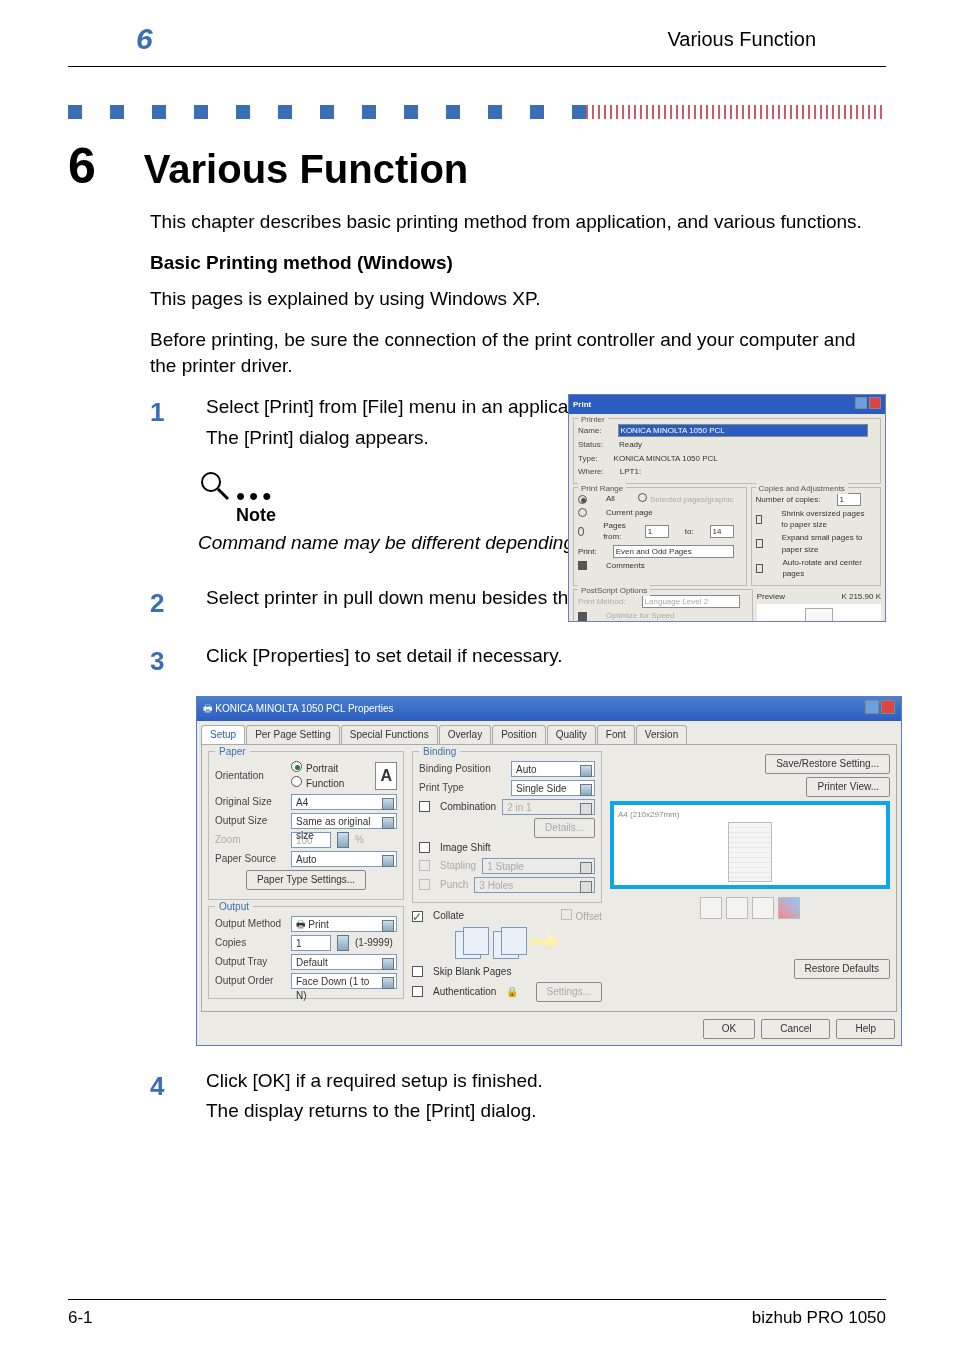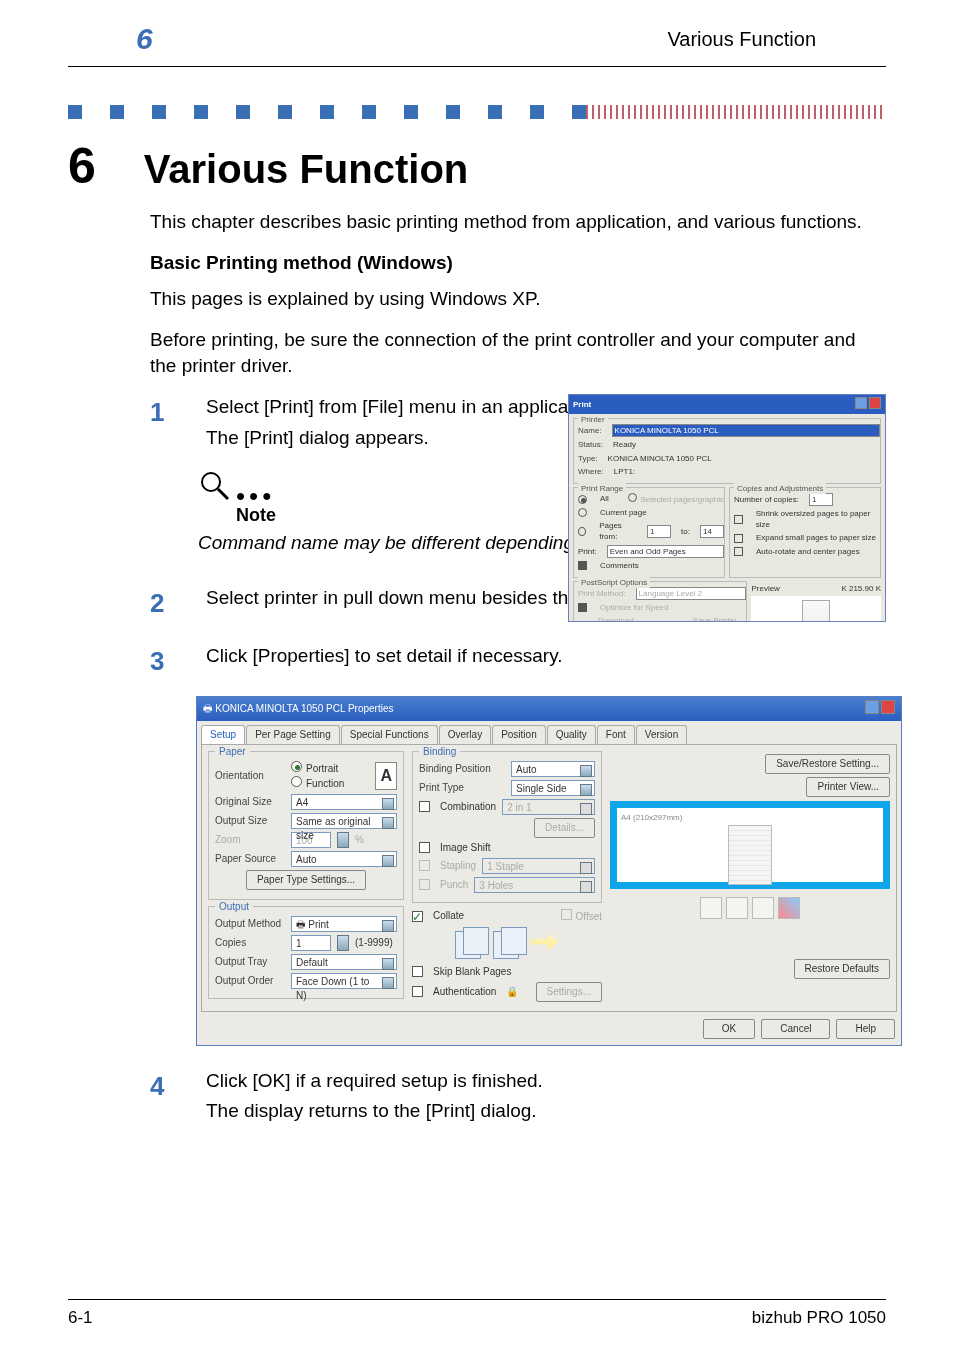--- a/index.html
+++ b/index.html
@@ -116,23 +116,23 @@
     margin: -4px -4px 4px -4px;
     display: flex;
     justify-content: space-between;
     align-items: center;
   }
   .print-titlebar .winbtns span {
     display: inline-block; width: 12px; height: 12px;
     background: #d44; margin-left: 2px; border: 1px solid #888;
   }
   .print-titlebar .winbtns span:first-child { background: #6a9fe0; }
-  .pd-group { border: 1px solid #bbb; padding: 3px 0 4px 4px; margin-bottom: 3px; position: relative; }
+  .pd-group { border: 1px solid #bbb; padding: 3px 12px 4px 4px; margin-bottom: 3px; position: relative; }
   .pd-group-title { position: absolute; top: -5px; left: 4px; background: #e8e8e0; padding: 0 3px; color: #555; }
-  .pd-row { display: flex; align-items: center; gap: 10px; margin: 2px 0; }
+  .pd-row { display: flex; align-items: center; gap: 16px; margin: 2px 0; }
   .pd-label { color: #444; }
   .pd-input {
     background: #fff; border: 1px solid #888; padding: 0 2px; min-width: 24px;
     display: inline-block;
   }
   .pd-input.blue { background: #2b5dc0; color: #fff; flex: 1; }
   .pd-btn {
     background: #e8e8e0; border: 1px solid #888; padding: 1px 6px;
     display: inline-block;
   }
@@ -236,21 +236,21 @@
     background: #eceae4; border: 1px solid #888; padding: 2px 10px;
     display: inline-block; border-radius: 2px;
   }
   .p-chk { display:inline-block; width:11px; height:11px; border:1px solid #555; margin-right:4px; background:#fff; position:relative; }
   .p-chk.on::after { content:"✓"; position:absolute; top:-3px; left:-1px; font-size:12px; color:#2a7a2a; }
   .p-chk.dis { border-color:#bbb; background:#eceae4; }
   .p-rad { display:inline-block; width:11px; height:11px; border:1px solid #555; border-radius:50%; margin-right:4px; background:#fff; position:relative; }
   .p-rad.on::after { content:""; display:block; width:5px; height:5px; background:#2a7a2a; border-radius:50%; margin:3px; }
   .p-txt-dis { color:#aaa; }
   .preview-box {
-    background:#fff; border:7px solid #0ea5e9; height: 88px; margin-top:4px;
+    background:#fff; border:4px solid #0ea5e9; height: 88px; margin-top:4px;
     padding: 4px; font-size:8px; color:#888;
   }
   .preview-box .pg { width:44px; height:60px; border:1px solid #bbb; margin: 2px auto;
     background: repeating-linear-gradient(#f5f5f5 0, #f5f5f5 4px, #e8e8e8 4px, #e8e8e8 5px); }
   .collate-imgs { display:flex; gap:4px; align-items:center; justify-content:center; }
   .collate-stack {
     width: 34px; height: 30px; position: relative;
   }
   .collate-stack::before, .collate-stack::after {
     content:""; position:absolute; width:24px; height:26px; border:1px solid #7a9ac0; background:#eaf0f8;

